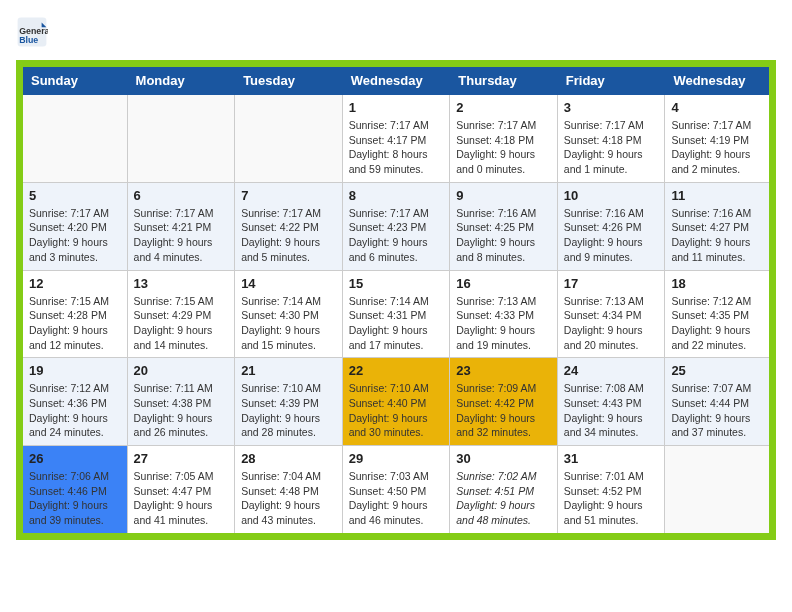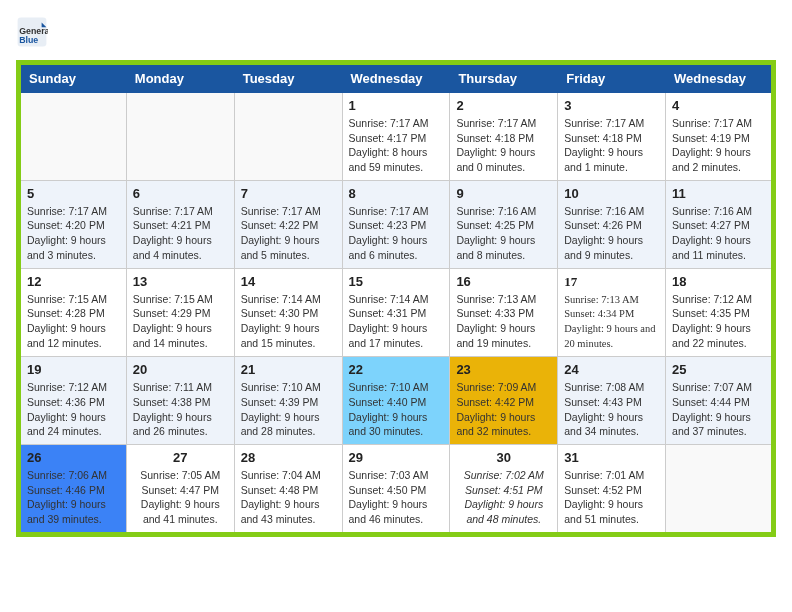--- a/index.html
+++ b/index.html
@@ -34,21 +34,21 @@
       color: #222;
     }
     .title-block h2 {
       font-size: 15px;
       font-weight: normal;
       color: #444;
     }
     .calendar {
       width: 100%;
       border-collapse: collapse;
-      border: 5px solid #84cc16;
+      border: 7px solid #84cc16;
     }
     .calendar th {
       background: #1a56a0;
       color: #fff;
       font-size: 13px;
       font-weight: bold;
       padding: 6px 8px;
       text-align: left;
       border: 1px solid #1a56a0;
     }
@@ -210,21 +210,21 @@
           <div class="day-info" style="white-space: pre-wrap;">Sunrise: 7:14 AM
 Sunset: 4:31 PM
 Daylight: 9 hours and 17 minutes.</div>
         </td>
         <td style="background: rgb(255, 255, 255);">
           <span class="day-num">16</span>
           <div class="day-info" style="white-space: pre-wrap;">Sunrise: 7:13 AM
 Sunset: 4:33 PM
 Daylight: 9 hours and 19 minutes.</div>
         </td>
-        <td style="background: rgb(255, 255, 255); font-family: Liberation Serif, serif;">
+        <td style="background: rgb(255, 255, 255);">
           <span class="day-num">17</span>
           <div class="day-info" style="white-space: pre-wrap;">Sunrise: 7:13 AM
 Sunset: 4:34 PM
 Daylight: 9 hours and 20 minutes.</div>
         </td>
         <td style="background: rgb(255, 255, 255);">
           <span class="day-num">18</span>
           <div class="day-info" style="white-space: pre-wrap;">Sunrise: 7:12 AM
 Sunset: 4:35 PM
 Daylight: 9 hours and 22 minutes.</div>
@@ -242,21 +242,21 @@
           <div class="day-info" style="white-space: pre-wrap;">Sunrise: 7:11 AM
 Sunset: 4:38 PM
 Daylight: 9 hours and 26 minutes.</div>
         </td>
         <td style="background: rgb(238, 243, 250);">
           <span class="day-num">21</span>
           <div class="day-info" style="white-space: pre-wrap;">Sunrise: 7:10 AM
 Sunset: 4:39 PM
 Daylight: 9 hours and 28 minutes.</div>
         </td>
-        <td style="background: #7dd3fc; margin-left: 46px;">
+        <td style="background: #eab308; margin-left: 46px;">
           <span class="day-num">22</span>
           <div class="day-info" style="white-space: pre-wrap;">Sunrise: 7:10 AM
 Sunset: 4:40 PM
 Daylight: 9 hours and 30 minutes.</div>
         </td>
         <td style="background: #eab308;">
           <span class="day-num">23</span>
           <div class="day-info" style="white-space: pre-wrap;">Sunrise: 7:09 AM
 Sunset: 4:42 PM
 Daylight: 9 hours and 32 minutes.</div>
@@ -274,39 +274,39 @@
 Daylight: 9 hours and 37 minutes.</div>
         </td>
       </tr>
       <tr>
         <td style="background: #3b82f6;">
           <span class="day-num">26</span>
           <div class="day-info" style="white-space: pre-wrap;">Sunrise: 7:06 AM
 Sunset: 4:46 PM
 Daylight: 9 hours and 39 minutes.</div>
         </td>
-        <td style="background: rgb(255, 255, 255); text-align: center;">
+        <td style="background: rgb(255, 255, 255);">
           <span class="day-num">27</span>
           <div class="day-info" style="white-space: pre-wrap;">Sunrise: 7:05 AM
 Sunset: 4:47 PM
 Daylight: 9 hours and 41 minutes.</div>
         </td>
         <td style="background: rgb(255, 255, 255);">
           <span class="day-num">28</span>
           <div class="day-info" style="white-space: pre-wrap;">Sunrise: 7:04 AM
 Sunset: 4:48 PM
 Daylight: 9 hours and 43 minutes.</div>
         </td>
         <td style="background: rgb(255, 255, 255);">
           <span class="day-num">29</span>
           <div class="day-info" style="white-space: pre-wrap;">Sunrise: 7:03 AM
 Sunset: 4:50 PM
 Daylight: 9 hours and 46 minutes.</div>
         </td>
-        <td style="background: rgb(255, 255, 255); text-align: center;">
+        <td style="background: rgb(255, 255, 255);">
           <span class="day-num">30</span>
           <div class="day-info" style="white-space: pre-wrap; font-style: italic;">Sunrise: 7:02 AM
 Sunset: 4:51 PM
 Daylight: 9 hours and 48 minutes.</div>
         </td>
         <td style="background: rgb(255, 255, 255);">
           <span class="day-num">31</span>
           <div class="day-info" style="white-space: pre-wrap;">Sunrise: 7:01 AM
 Sunset: 4:52 PM
 Daylight: 9 hours and 51 minutes.</div>

